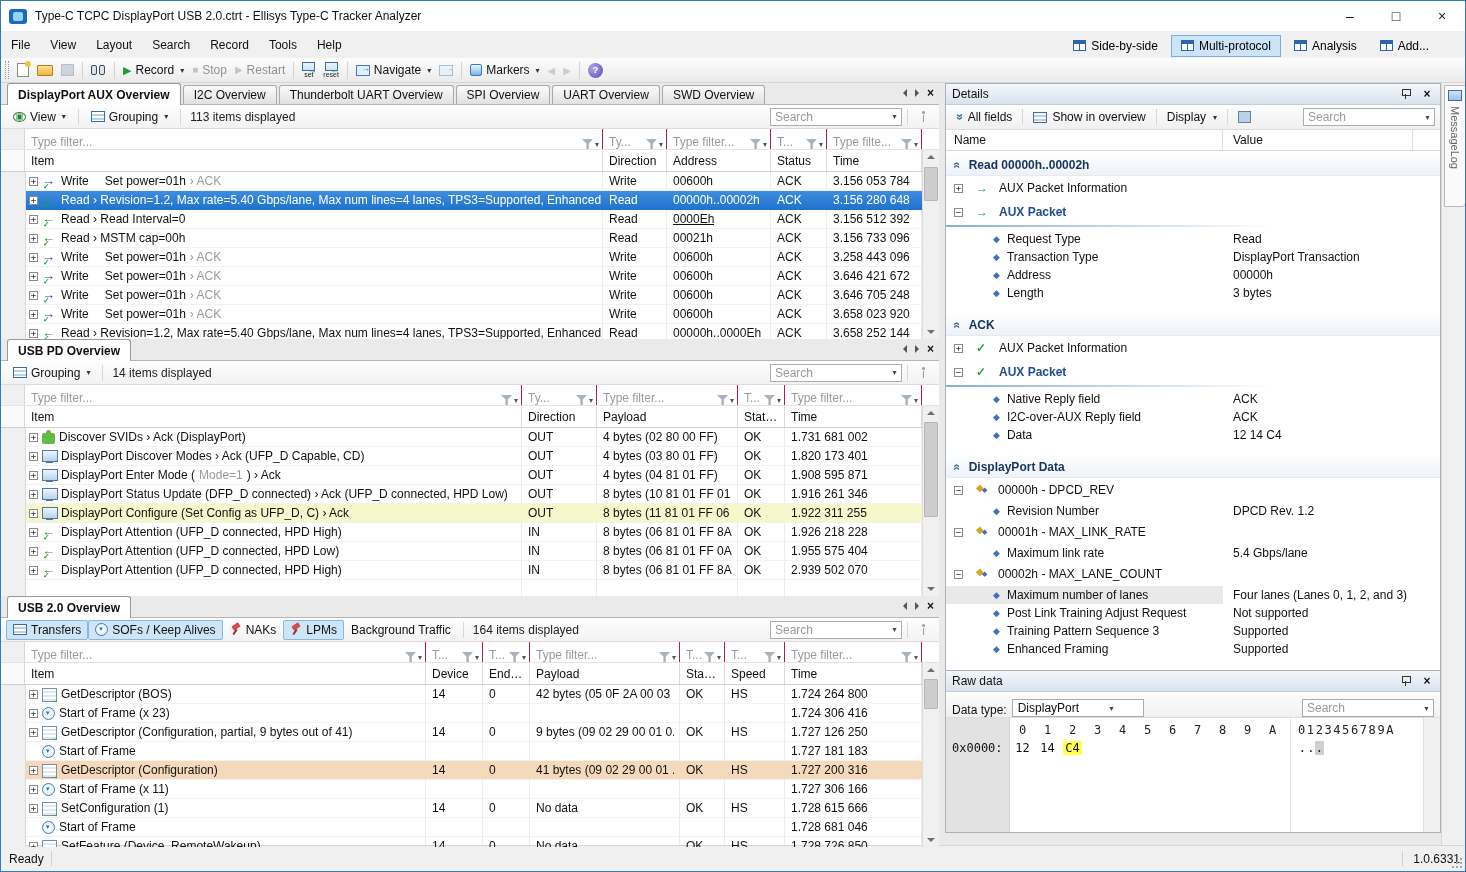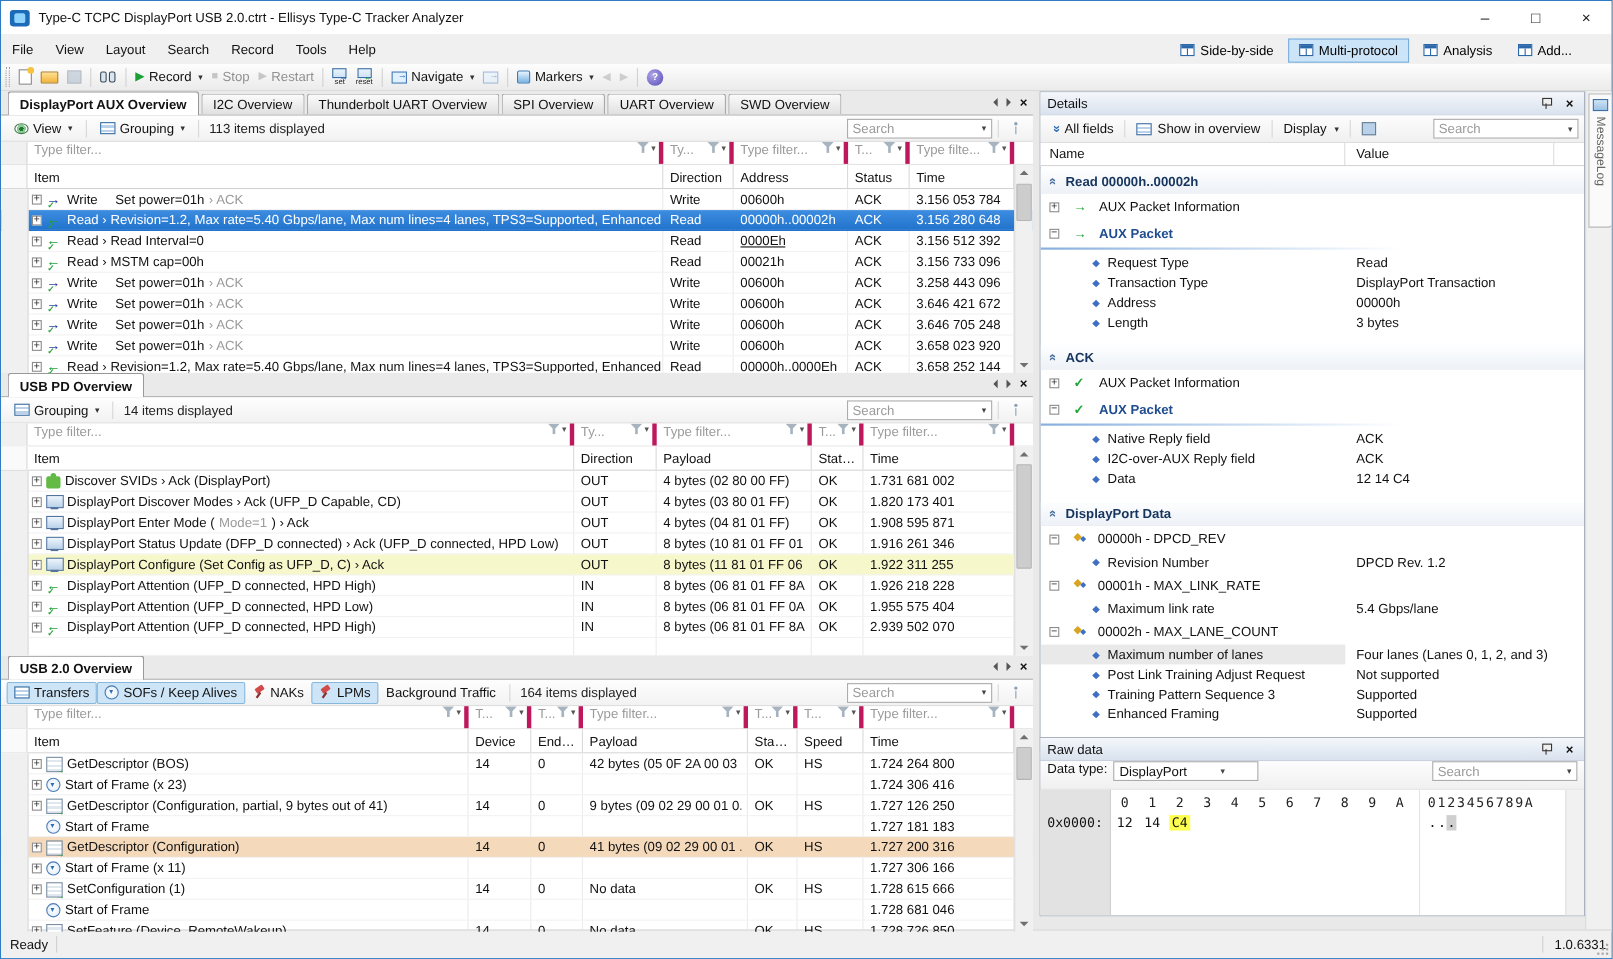--- a/index.html
+++ b/index.html
@@ -75,21 +75,21 @@
 .ant:before{content:"";position:absolute;left:5px;top:2px;width:3px;height:3px;border-radius:50%;background:#8aa0b5}
 .ant:after{content:"";position:absolute;left:6px;top:6px;width:1px;height:7px;background:#8aa0b5}
 .ic-eye{width:13px;height:10px;border-radius:50%;border:1px solid #447a4d;background:radial-gradient(circle,#1e7a2e 0 2px,#8cc996 2px 4px,#fff 4px)}
 .ic-clock{width:13px;height:13px;border:1px solid #4a7ab5;border-radius:50%;background:radial-gradient(#fff,#dcebf8);position:relative}
 .ic-clock:after{content:"▾";position:absolute;left:3px;top:1px;font-size:7px;color:#2f6db4}
 .ic-pin{width:12px;height:13px;position:relative}
 .ic-pin:before{content:"";position:absolute;left:2px;top:1px;width:8px;height:5px;background:#d34a4a;border-radius:1px;transform:rotate(-35deg)}
 .ic-pin:after{content:"";position:absolute;left:4px;top:6px;width:2px;height:6px;background:#8a3030;transform:rotate(35deg)}
 .frow{flex:none;height:21px;display:flex;background:#fff;border-bottom:1px solid #e3e3e3}
 .fgut{flex:none;width:24px;background:#f0f0f0;border-right:1px solid #d9d9d9}
-.fcell{flex:none;display:flex;align-items:flex-start;border-right:4px solid #be185d;padding:0 3px 0 6px;overflow:hidden}
+.fcell{flex:none;display:flex;align-items:flex-end;border-right:1px solid #be185d;padding:0 3px 0 6px;overflow:hidden}
 .ftext{color:#9b9b9b;flex:1;white-space:nowrap;overflow:hidden}
 .fwrap{display:flex;align-items:center;gap:2px;flex:none}
 .funnel{width:11px;height:10px;background:#a7b4c0;clip-path:polygon(0 0,100% 0,62% 45%,62% 100%,40% 100%,40% 45%)}
 .fdrop{font-size:8px;color:#555}
 .ghead{flex:none;height:22px;display:flex;background:#fff;border-bottom:1px solid #cfcfcf}
 .hgut{flex:none;width:24px;background:#fafafa;border-right:1px solid #d9d9d9}
 .hcell{flex:none;display:flex;align-items:center;padding:0 6px;border-right:1px solid #dadada;overflow:hidden}
 .hlabel{white-space:nowrap;overflow:hidden;text-overflow:ellipsis}
 .gbody{position:relative;background:#fff;overflow:hidden;flex:1}
 .gbody:before{content:"";position:absolute;top:0;bottom:0;left:0;width:24px;background:#f0f0f0;border-right:1px solid #d9d9d9;z-index:2}
@@ -151,21 +151,21 @@
 .greg .d2{position:absolute;left:6px;top:2px;color:#3f6fc4;font-size:7px}
 .dgbold{font-weight:bold;color:#1f4d8f}
 .drule{height:2px;margin:1px 0 3px 0;width:330px;background:linear-gradient(to right,#86aede,rgba(255,255,255,0))}
 .dfield{height:18px;display:flex;align-items:center}
 .dfnamewrap{width:277px;height:100%;display:flex;align-items:center;gap:7px;padding-left:47px}
 .dfield.dhl .dfnamewrap{background:#e9e9e9}
 .fdia{color:#3f6fc4;font-size:9px}
 .dfval{padding-left:10px;white-space:nowrap}
 .dgap{height:12px}
 
-.rtool{flex:none;height:26px;display:flex;align-items:flex-start;background:linear-gradient(#fdfdfd,#f0f0f0);border-bottom:1px solid #ddd;padding:0 6px}
+.rtool{flex:none;height:26px;display:flex;align-items:flex-end;background:linear-gradient(#fdfdfd,#f0f0f0);border-bottom:1px solid #ddd;padding:0 6px}
 .dtdrop{width:132px;height:18px;border:1px solid #acacac;background:#fff;display:flex;align-items:center;padding-left:5px;margin-left:5px}
 .dtdrop span{flex:1;white-space:nowrap;overflow:hidden}
 .hexwrap{flex:1;position:relative;background:#fff;font-family:"DejaVu Sans Mono",monospace;font-size:12px}
 .addrcol{position:absolute;left:0;top:0;bottom:0;width:64px;background:#e2e2e2;border-right:1px solid #cfcfcf}
 .hexhead{position:absolute;left:64px;top:5px;display:flex;color:#222}
 .hcol{width:25px;text-align:center}
 .asciihead{position:absolute;left:352px;top:5px;letter-spacing:1.6px;color:#222}
 .addr{position:absolute;left:6px;top:23px;color:#111}
 .hexrow{position:absolute;left:64px;top:23px;display:flex}
 .hbyte{width:25px;text-align:center}

